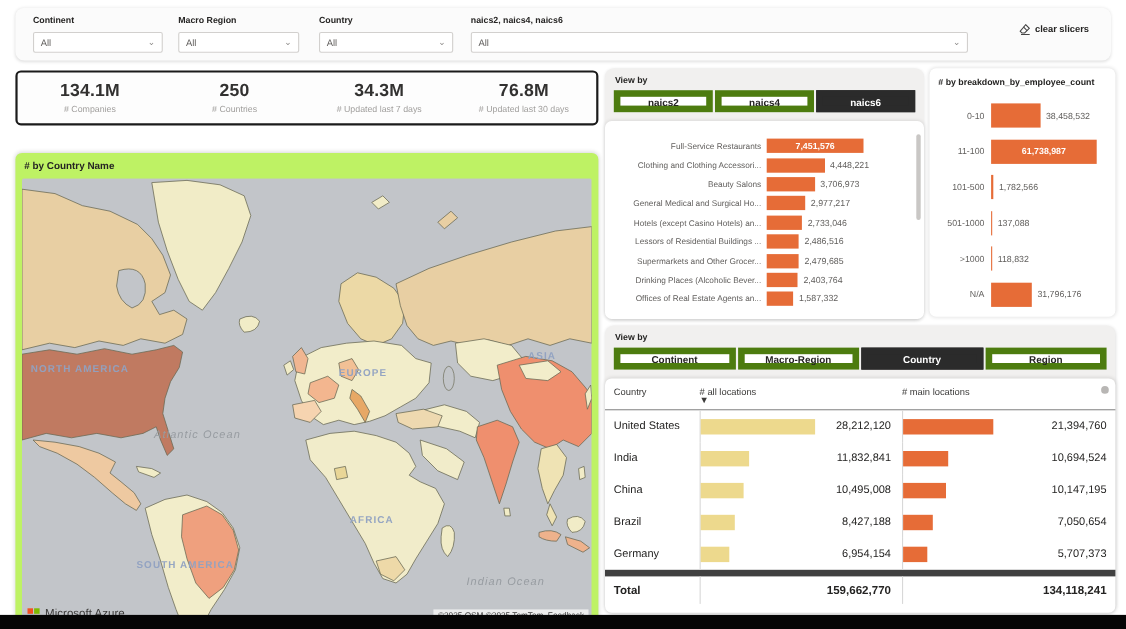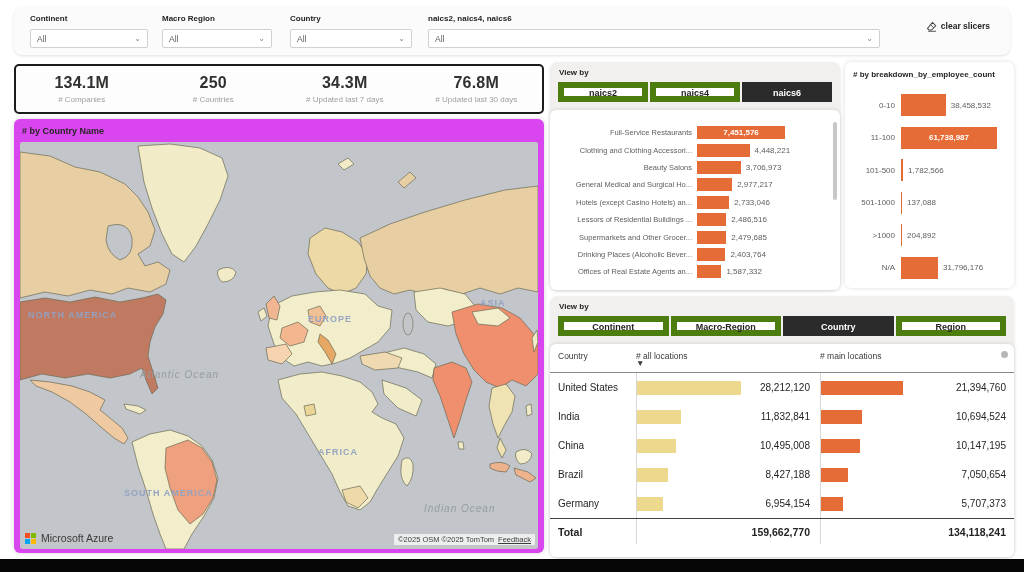--- a/index.html
+++ b/index.html
@@ -20,21 +20,21 @@
                  font-size:8.5px;font-weight:bold;color:#252423;cursor:pointer;background:none;border:none;font-family:inherit;}
 
   
   .kpis{position:absolute;left:14px;top:64px;width:530px;height:50px;background:#fdfdfd;
         border:2px solid #1b1b1b;border-radius:5px;display:flex;box-sizing:border-box;}
   .kpi{flex:1;display:flex;flex-direction:column;align-items:center;justify-content:center;gap:3px;}
   .kv{font-size:16px;font-weight:bold;color:#323130;letter-spacing:.2px;}
   .kl{font-size:8px;color:#a09e9c;}
 
   
-  .mapcard{position:absolute;left:14px;top:119px;width:530px;height:434px;background:#d946ef;
+  .mapcard{position:absolute;left:14px;top:139px;width:530px;height:434px;background:#bef264;
            border-radius:6px;box-shadow:0 0 4px rgba(0,0,0,.16);}
   .mtitle{font-size:9px;font-weight:bold;color:#252423;padding:7px 0 4px 8px;}
   .mapwrap{position:absolute;left:6px;right:6px;top:23px;bottom:4px;overflow:hidden;border-radius:2px;}
   svg.map{width:100%;height:100%;display:block;}
   .map-country{stroke:#6a6a54;stroke-width:.7;stroke-linejoin:round;}
   .map-region-label{font-size:9px;font-weight:bold;fill:#91a2c2;letter-spacing:1px;opacity:.95;}
   .map-ocean-label{font-size:10px;font-style:italic;fill:#979ca1;letter-spacing:1px;}
   .azure{position:absolute;left:5px;bottom:5px;display:flex;align-items:center;gap:5px;
          font-size:10.5px;color:#3b3a39;text-align:center;}
   .mslogo{width:11px;height:11px;display:grid;grid-template-columns:5px 5px;grid-template-rows:5px 5px;gap:1px;}
@@ -84,21 +84,21 @@
   .trow{display:flex;align-items:center;height:29px;padding:0 8px;}
   .tc{box-sizing:border-box;}
   .c1{width:78px;font-size:10px;color:#252423;}
   .c2{width:112px;height:100%;display:flex;align-items:center;border-left:1px solid #d8d8d8;}
   .c3{width:72px;text-align:right;font-size:10px;color:#252423;padding-right:10px;}
   .c4{width:92px;height:100%;display:flex;align-items:center;border-left:1px solid #d8d8d8;}
   .c5{flex:1;text-align:right;font-size:10px;color:#252423;}
   .tbar{height:14px;}
   .khaki{background:#EDD98D;}
   .orange{background:#E66C37;}
-  .trow.total{font-weight:bold;height:25px;border-top:1px solid #404040;}
+  .trow.total{font-weight:bold;height:25px;border-top:6px solid #404040;}
   .trow.total .c1,.trow.total .c3,.trow.total .c5{font-weight:bold;font-size:10.5px;}
   .tdot{position:absolute;top:7px;right:6px;width:7px;height:7px;border-radius:50%;background:#b8b6b4;}
 </style>
 </head>
 <body>
 
 <div class="stage">
 
   <div class="filterbar">
     <div class="slicer s0">
@@ -349,21 +349,21 @@
           <span class="elab">501-1000</span>
           <div class="htrack">
             <div class="hbar" style="width: 1px;"></div>
             <span class="vout">137,088</span>
           </div>
         </div>
         <div class="hrow">
           <span class="elab">&gt;1000</span>
           <div class="htrack">
             <div class="hbar" style="width: 1px;"></div>
-            <span class="vout">204,892</span>
+            <span class="vout">118,832</span>
           </div>
         </div>
         <div class="hrow">
           <span class="elab">N/A</span>
           <div class="htrack">
             <div class="hbar" style="width: 37.0807px;"></div>
             <span class="vout">31,796,176</span>
           </div>
         </div>
       </div>

